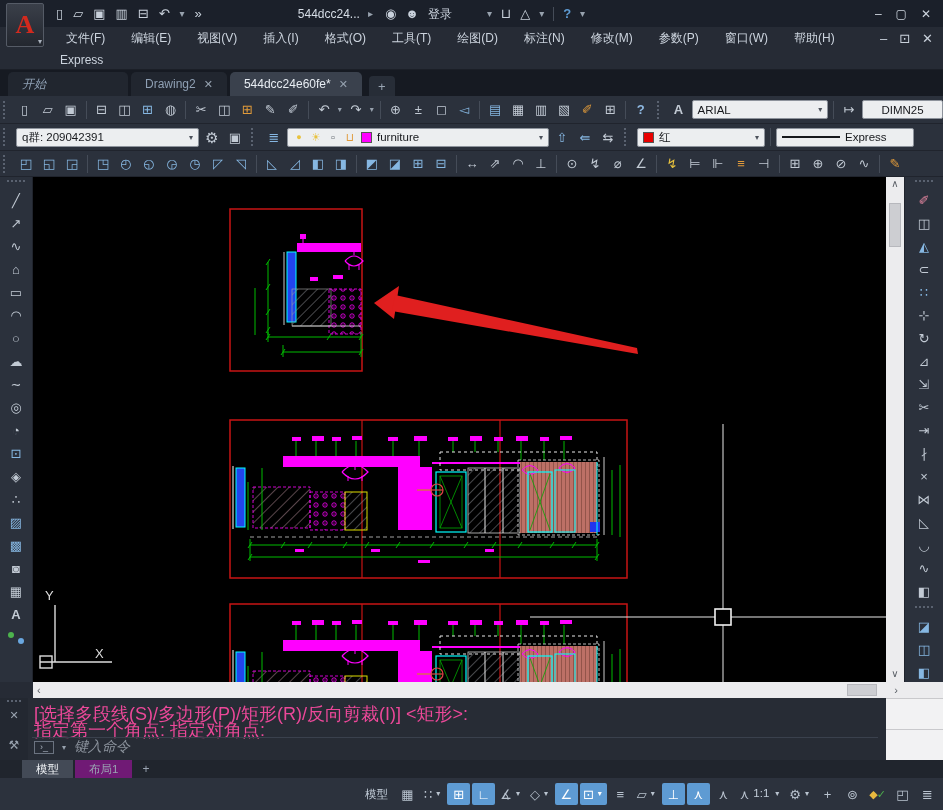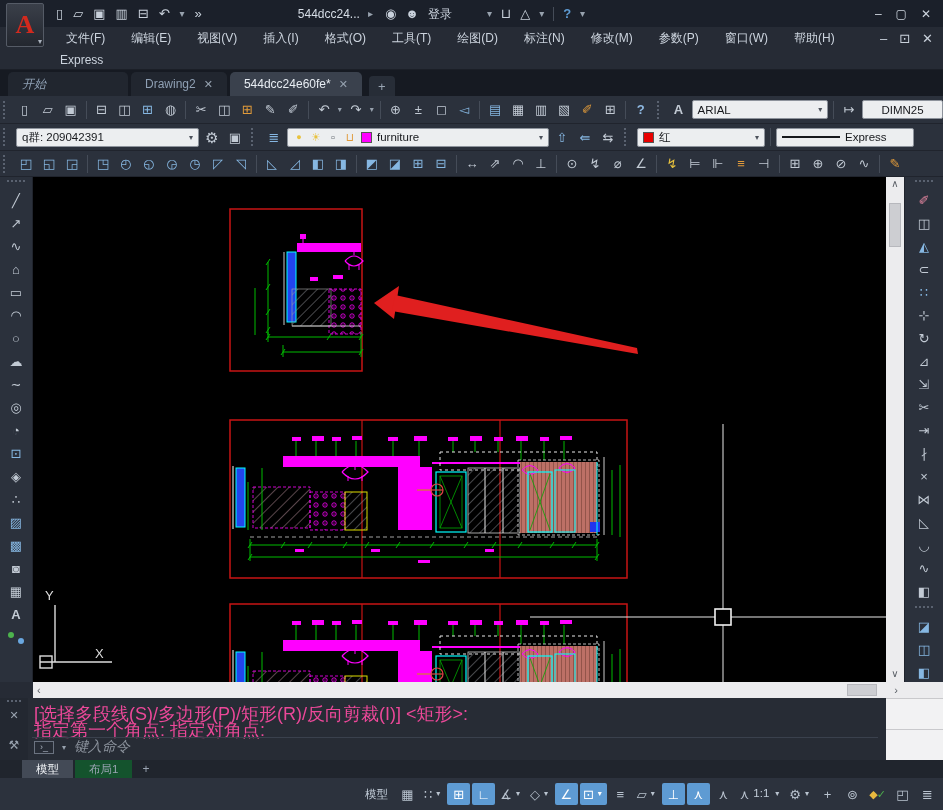--- a/index.html
+++ b/index.html
@@ -82,21 +82,21 @@
   .cmdrail .dotgrip{width:14px;height:5px;border-top:2px dotted #5a6270;}
   .cmdrail .x{color:#9aa4b0;font-size:11px;}
   .cmdrail .w{color:#9aa4b0;font-size:12px;margin-top:12px;}
   .cmdline{position:absolute;left:34px;font-size:18px;color:#ec4899;white-space:nowrap;}
   .l1{top:4px;} .l2{top:20px;}
   .cmdinput{position:absolute;left:32px;top:39px;width:846px;height:19px;border-top:1px solid #3a414d;display:flex;align-items:center;gap:6px;padding-left:2px;}
   .cmdbadge{width:20px;height:13px;border:1px solid #6b7380;color:#aab3bf;font-size:9px;display:flex;align-items:center;justify-content:center;}
   .cmdph{color:#8b929c;font-size:14px;font-style:italic;}
   
   .laybar{left:0;top:760px;width:943px;height:18px;background:#20252d;display:flex;align-items:center;}
-  .ltab{height:18px;padding:0 14px;font-size:11.5px;display:flex;align-items:center;color:#9aa4b2;background:#14532d;margin-right:2px;}
+  .ltab{height:18px;padding:0 14px;font-size:11.5px;display:flex;align-items:center;color:#9aa4b2;background:#701a75;margin-right:2px;}
   .ltab.active{background:#434a56;color:#f2f5f8;}
   .ltab.first{margin-left:22px;}
   .layadd{color:#9aa4b2;font-size:12px;margin-left:8px;}
   
   .status{left:0;top:778px;width:943px;height:32px;background:#2c323d;display:flex;align-items:center;justify-content:flex-end;gap:2px;padding-right:4px;}
   .sbtn{height:22px;min-width:23px;padding:0 3px;display:flex;align-items:center;justify-content:center;gap:2px;font-size:13px;color:#b9c3cf;border-radius:2px;cursor:default;line-height:1;}
   .sbtn.on{background:#5e9bd3;color:#fff;}
   .sbtn .car{color:inherit;}
   .stext{font-size:11.5px;color:#c3cdd9;padding:0 6px;}
   .gchk{color:#4cae4c;font-size:11px;margin-left:-3px;}

